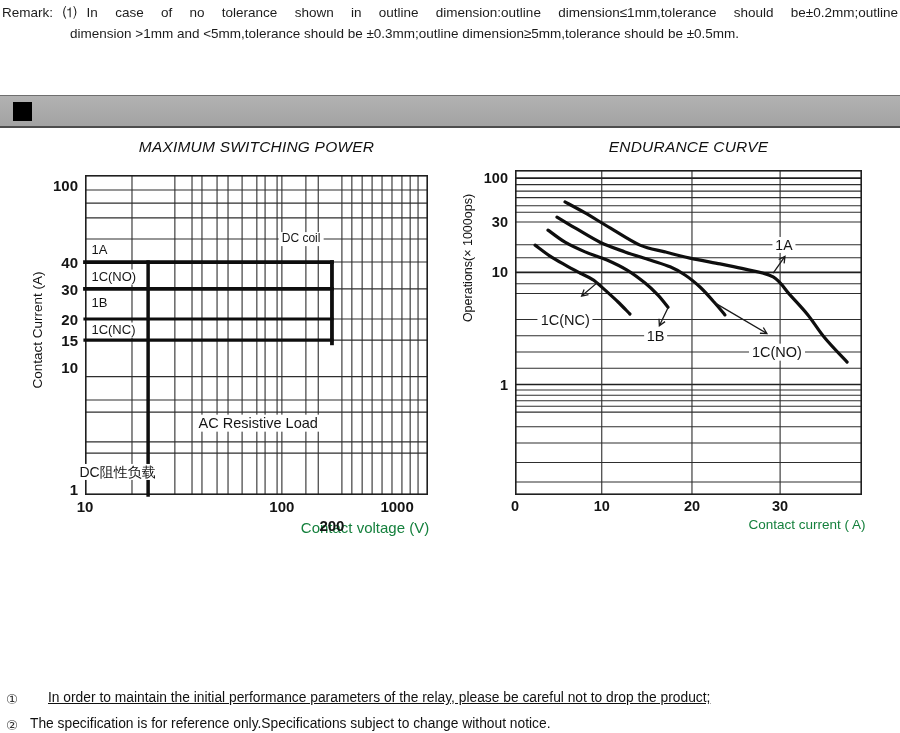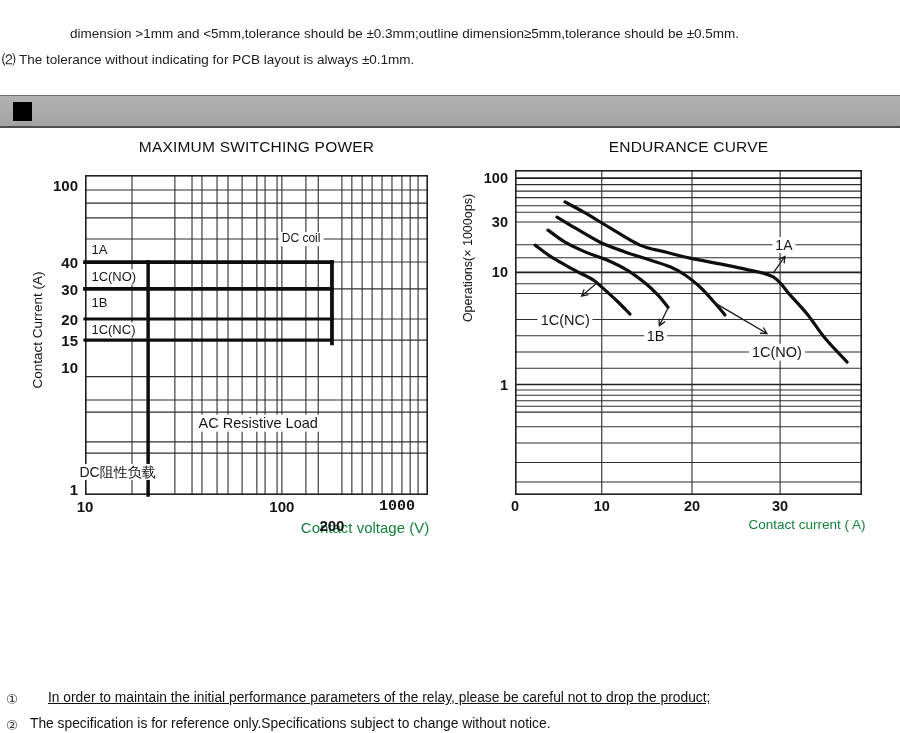--- a/index.html
+++ b/index.html
@@ -16,21 +16,21 @@
         display:flex;align-items:center;}
   #band-perf{top:95px;height:33px;}
   #band-notice{top:605px;height:52px;}
   .sq{display:inline-block;background:#000;}
   #band-perf .sq{width:19px;height:19px;margin-left:13px;}
   #band-notice .sq{width:25px;height:25px;margin-left:30px;}
   .band-title{font-weight:bold;color:#0b0b0b;letter-spacing:0.4px;}
   #band-perf .band-title{font-size:17.5px;margin-left:9px;}
   #band-notice .band-title{font-size:20px;margin-left:16px;}
   
-  .chart-title{font-size:15.5px;letter-spacing:0.2px;text-align:center;color:#111;}
+  .chart-title{font-size:15.5px;letter-spacing:0.2px;text-align:center;color:#111;font-style:italic;}
   #title-left{left:85px;top:138px;width:343px;}
   #title-right{left:515px;top:138px;width:347px;}
   
   .chart{position:absolute;}
   #chart-left{left:85px;top:175px;width:343px;height:320px;}
   #chart-right{left:515px;top:170px;width:347px;height:325px;}
   .chart svg{position:absolute;left:0;top:0;width:100%;height:100%;overflow:visible;}
   .clabel{position:absolute;transform:translate(-50%,-50%);background:#fff;padding:0 3px;
           white-space:nowrap;line-height:1.15;color:#151515;}
   .clabel.anchor-left{transform:translate(0,-50%);}
@@ -40,22 +40,22 @@
   .ylabel{position:absolute;transform:translate(-50%,-50%) rotate(-90deg);font-size:13.5px;color:#111;white-space:nowrap;}
   
   .nitem{font-size:13.8px;color:#111;}
   .nnum{position:absolute;font-size:13.5px;color:#333;}
 </style>
 </head>
 <body>
 
 <div id="canvas">
 
+  <div class="abs r1">Remark:⑴In case of no tolerance shown in outline dimension:outline dimension≤1mm,tolerance should be±0.2mm;outline</div>
   <div class="abs r2">dimension &gt;1mm and &lt;5mm,tolerance should be ±0.3mm;outline dimension≥5mm,tolerance should be ±0.5mm.</div>
-  <div class="abs r3">⑵ The tolerance without indicating for PCB layout is always ±0.1mm.</div>
 
   <div class="abs band" id="band-perf">
     <span class="sq"></span>
   </div>
 
   <div class="abs chart-title" id="title-left">MAXIMUM SWITCHING POWER</div>
   <div class="abs chart-title" id="title-right">ENDURANCE CURVE</div>
 
   <div class="chart" id="chart-left">
     <div class="ylabel" style="left:-48px;top:155px;">Contact Current (A)</div>
@@ -107,21 +107,21 @@
       <div class="clabel anchor-left" style="left: 1%; top: 23.3%; font-size: 13px;">1A</div>
       <div class="clabel anchor-left" style="left: 1%; top: 31.8%; font-size: 13px;">1C(NO)</div>
       <div class="clabel anchor-left" style="left: 1%; top: 40%; font-size: 13px;">1B</div>
       <div class="clabel anchor-left" style="left: 1%; top: 48.4%; font-size: 13px;">1C(NC)</div>
       <div class="clabel" style="left: 63%; top: 20%; font-size: 12px;">DC coil</div>
       <div class="clabel" style="left: 50.5%; top: 77.5%; font-size: 14.5px;">AC Resistive Load</div>
       <div class="clabel anchor-left" style="left: -2.5%; top: 92.8%; font-size: 14px;">DC阻性负载</div>
       <div class="xtick" style="left: 0%; top: 323px;">10</div>
       <div class="xtick" style="left: 57.4%; top: 323px;">100</div>
       <div class="xtick" style="left: 72%; top: 342px;">200</div>
-      <div class="xtick" style="left: 91%; top: 323px; font-family: Liberation Mono, monospace;">1000</div>
+      <div class="xtick" style="left: 91%; top: 323px;">1000</div>
       <div class="ytick" style="left: -7px; top: 3.1%;">100</div>
       <div class="ytick" style="left: -7px; top: 27.2%;">40</div>
       <div class="ytick" style="left: -7px; top: 35.6%;">30</div>
       <div class="ytick" style="left: -7px; top: 45%;">20</div>
       <div class="ytick" style="left: -7px; top: 51.6%;">15</div>
       <div class="ytick" style="left: -7px; top: 60%;">10</div>
       <div class="ytick" style="left: -7px; top: 98%;">1</div>
     </div>
 
   <div class="chart" id="chart-right">

